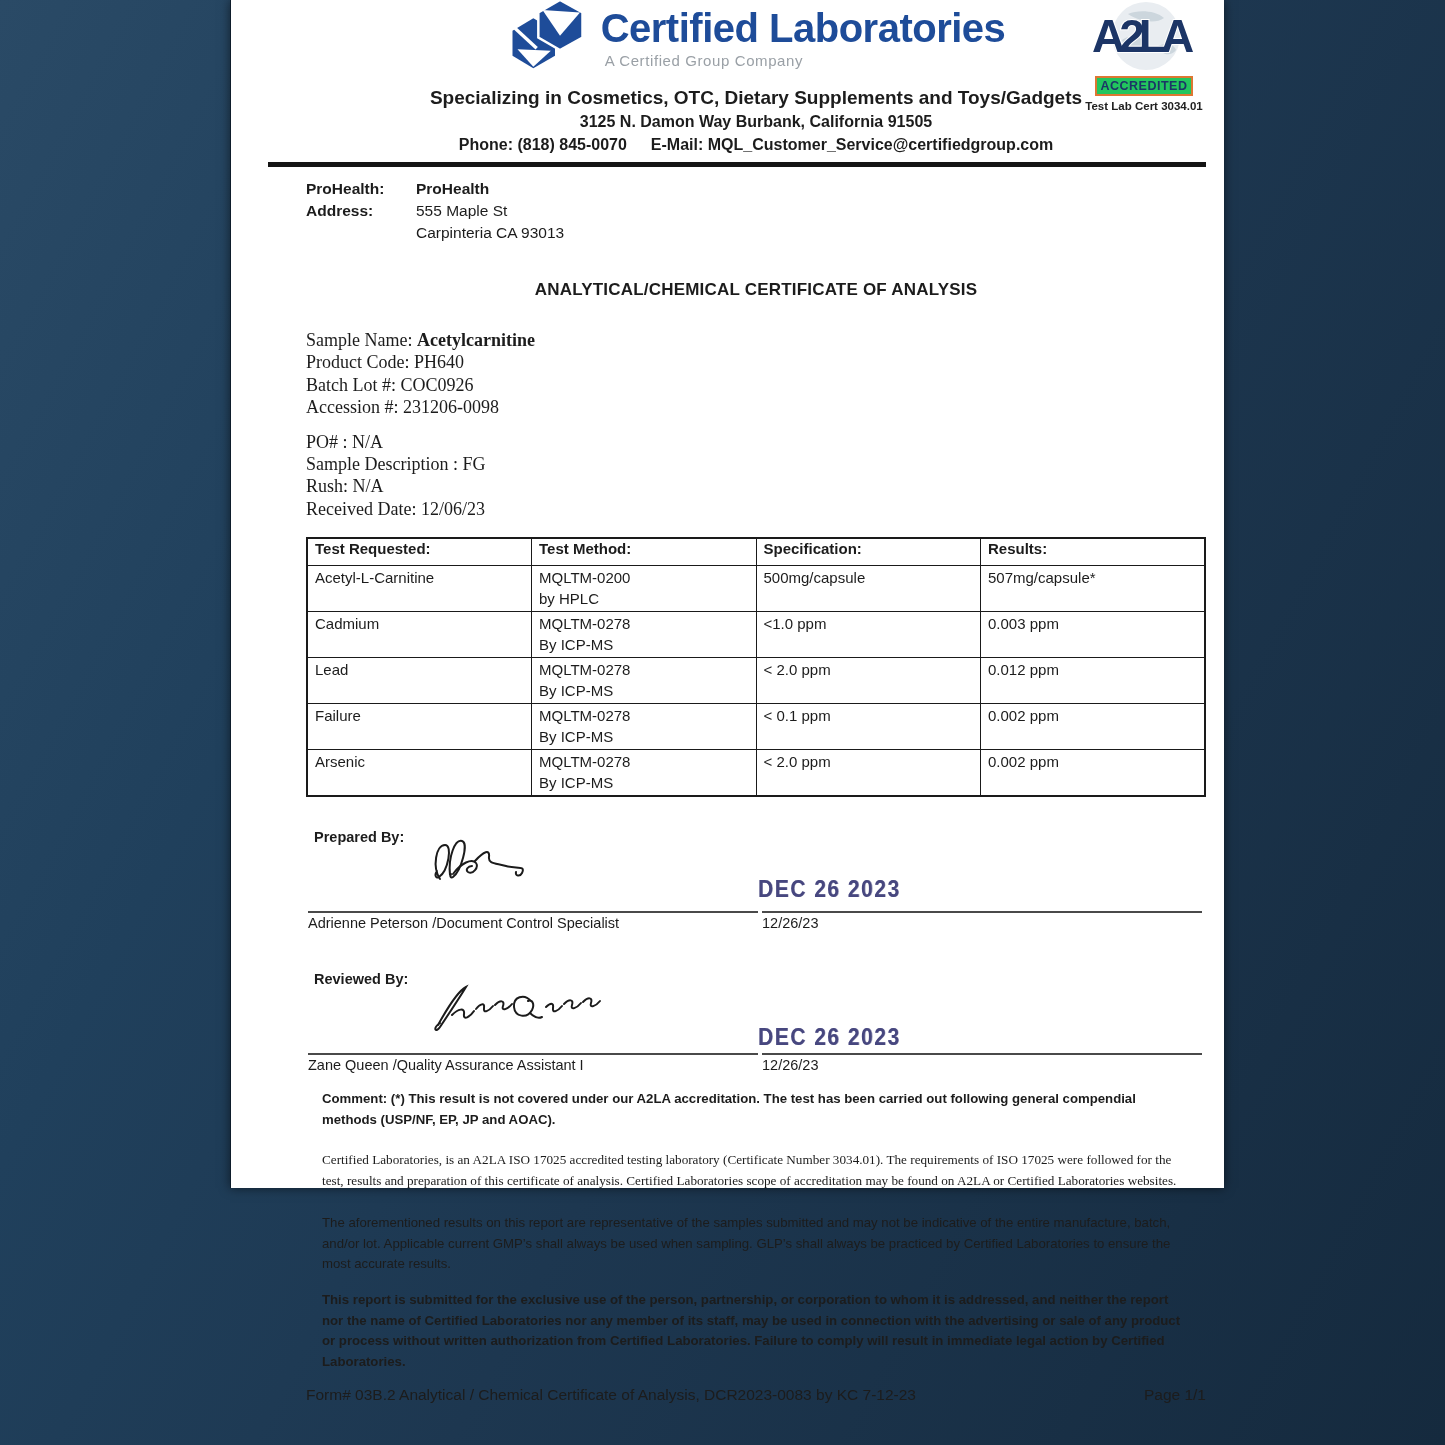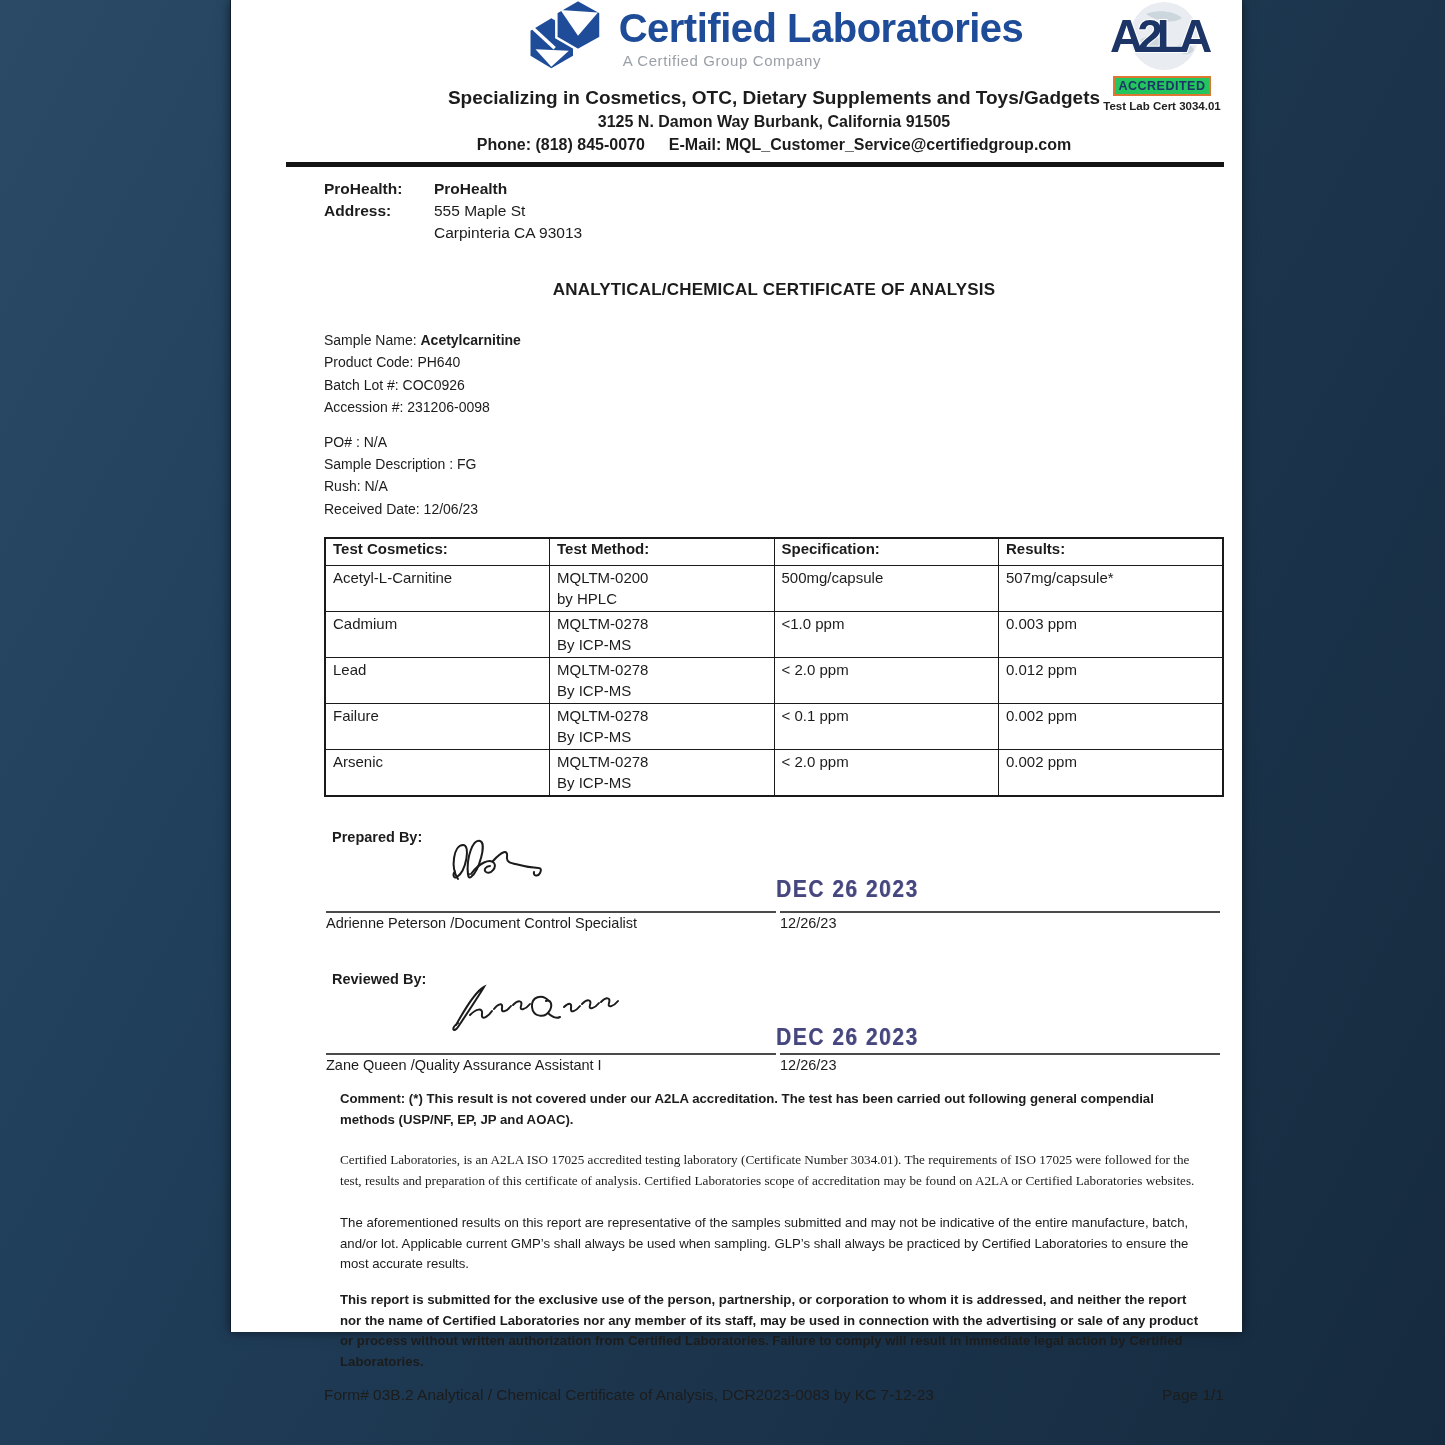--- a/index.html
+++ b/index.html
@@ -2,22 +2,22 @@
 <html><head>
 <meta charset="utf-8">
 <style>
   html,body{margin:0;padding:0;}
   body{
     width:1445px;height:1445px;overflow:hidden;
     background:linear-gradient(118deg,#2a4a66 0%,#20405c 28%,#1d3750 55%,#152a3e 100%);
     font-family:"Liberation Sans",sans-serif;color:#1c1c1c;
   }
   .page{
-    position:absolute;left:230px;top:0;width:993px;height:1332px;
-    background:#ffffff;box-shadow:0 0 10px rgba(0,0,0,.55);border-left:1px solid #0e1d2b;padding-left:18px;
+    position:absolute;left:230px;top:0;width:993px;height:1188px;
+    background:#ffffff;box-shadow:0 0 10px rgba(0,0,0,.55);border-left:1px solid #0e1d2b;
   }
   .content{position:relative;height:100%;padding:0 18px 0 75px;box-sizing:border-box;}
   
   header{position:relative;}
   .brand-row{display:flex;justify-content:center;align-items:flex-start;margin-top:0;height:82px;}
   .logo-wrap{width:86px;height:80px;margin-right:8px;flex:0 0 auto;}
   .brand-text{padding-top:8px;}
   .brand-title{font-size:40px;font-weight:bold;color:#1e4c99;letter-spacing:-.5px;line-height:1;}
   .brand-sub{font-size:15px;color:#9aa0a6;margin-top:4px;margin-left:4px;letter-spacing:.6px;}
   .tagline{text-align:center;font-weight:bold;font-size:19px;margin-top:5px;}
@@ -28,21 +28,21 @@
     font-weight:bold;font-size:12.5px;letter-spacing:.5px;padding:1px 4px;margin-top:-14px;position:relative;}
   .cert-text{font-weight:bold;font-size:11.5px;color:#222;margin-top:4px;white-space:nowrap;}
   .divider{height:5px;background:#141414;margin-left:-38px;width:calc(100% + 38px);margin-top:8px;}
   
   .customer{display:grid;grid-template-columns:110px auto;margin-top:11px;font-size:15.5px;line-height:22px;}
   .customer .lab{font-weight:bold;}
   .customer .val-bold{font-weight:bold;}
   
   .doc-title{text-align:center;font-size:17px;font-weight:bold;margin:36px 0 0 0;letter-spacing:.2px;}
   
-  .sample-group{font-size:14px;line-height:22.4px;}
+  .sample-group{font-size:18px;line-height:22.4px;font-family:Liberation Serif, serif;}
   .g1{margin-top:29px;}
   .g2{margin-top:12px;}
   .bold{font-weight:bold;}
   
   table.results{width:100%;border-collapse:collapse;margin-top:17px;border:2px solid #1a1a1a;font-size:15px;}
   table.results th,table.results td{border:1.5px solid #1a1a1a;text-align:left;vertical-align:top;padding:1px 7px 2px;}
   table.results th{font-weight:bold;height:23px;}
   table.results td{height:42px;line-height:21px;}
   table.results col{width:25%;}
   
@@ -152,21 +152,21 @@
 
     <table class="results">
       <colgroup>
           <col>
           <col>
           <col>
           <col>
         </colgroup>
       <tbody>
           <tr>
-        <th>Test Cosmetics:</th>
+        <th>Test Requested:</th>
         <th>Test Method:</th>
         <th>Specification:</th>
         <th>Results:</th>
       </tr>
       <tr>
         <td>Acetyl-L-Carnitine</td>
         <td>
               <div>MQLTM-0200</div>
               <div>by HPLC</div>
             </td>

